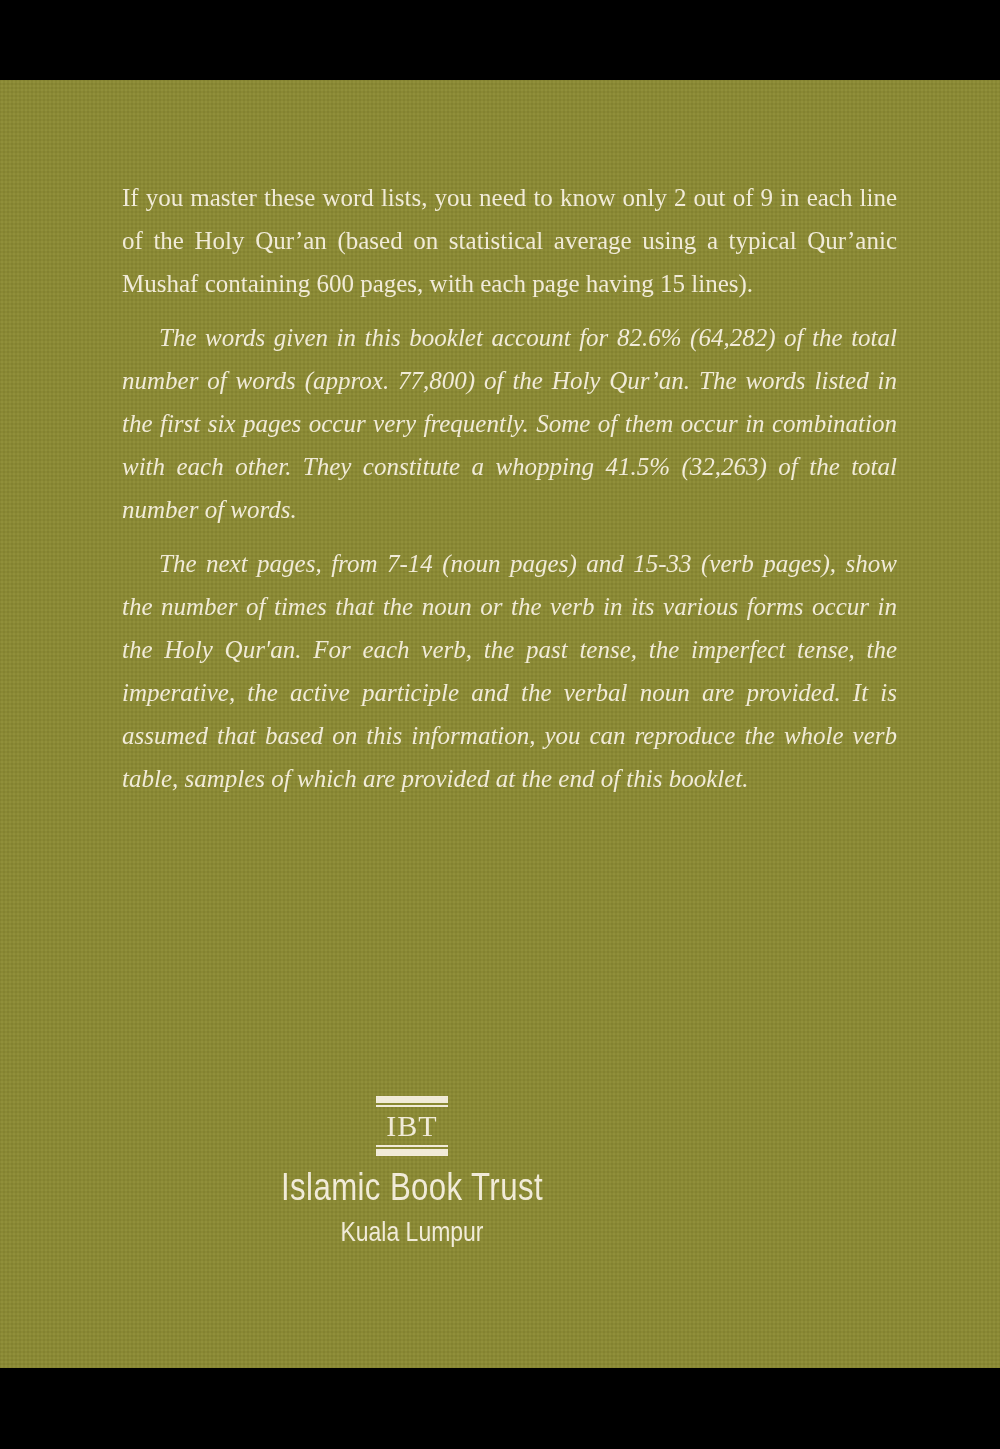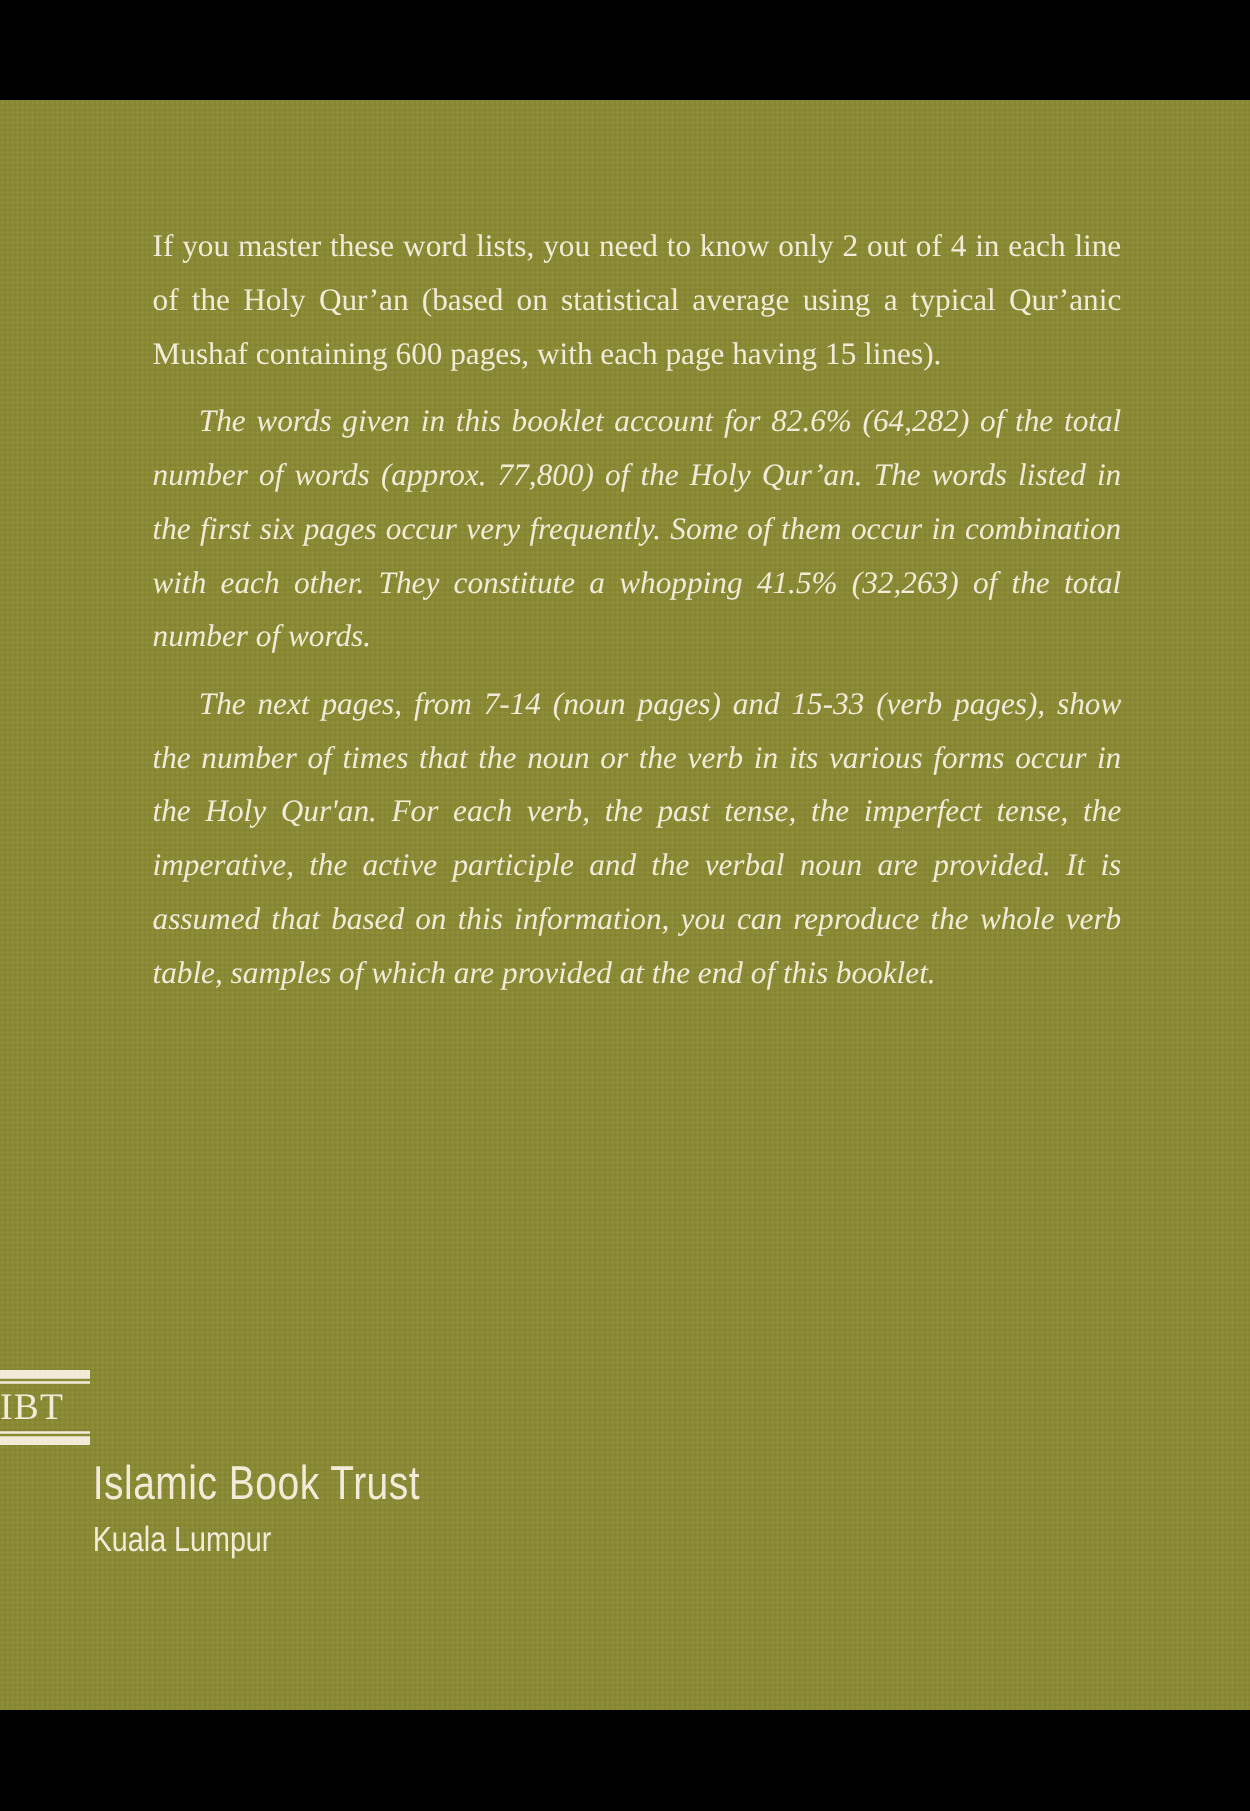--- a/index.html
+++ b/index.html
@@ -29,21 +29,21 @@
     line-height: 43px;
     color: #f1ebd8;
     text-align: justify;
   }
   .body-text p { margin: 0 0 11px 0; }
   .body-text p.indent { text-indent: 37px; font-style: italic; }
   .logo-block {
     position: absolute;
     left: 0; top: 1016px;
     width: 824px;
-    text-align: left;
+    text-align: center;
     color: #f1ebd8;
   }
   .ibt-mark {
     display: inline-block;
     width: 72px;
     margin: 0 auto;
   }
   .ibt-bar {
     height: 7px;
     background: #f1ebd8;
@@ -72,21 +72,21 @@
     line-height: 36px;
     margin-top: 4px;
     transform: scaleX(0.82);
   }
 </style>
 </head>
 <body>
 
 <div class="cover">
   <div class="body-text">
-    <p>If you master these word lists, you need to know only 2 out of 4 in each line of the Holy Qur’an (based on statistical average using a typical Qur’anic Mushaf containing 600 pages, with each page having 15 lines).</p>
+    <p>If you master these word lists, you need to know only 2 out of 9 in each line of the Holy Qur’an (based on statistical average using a typical Qur’anic Mushaf containing 600 pages, with each page having 15 lines).</p>
     <p class="indent">The words given in this booklet account for 82.6% (64,282) of the total number of words (approx. 77,800) of the Holy Qur’an. The words listed in the first six pages occur very frequently. Some of them occur in combination with each other. They constitute a whopping 41.5% (32,263) of the total number of words.</p>
     <p class="indent">The next pages, from 7-14 (noun pages) and 15-33 (verb pages), show the number of times that the noun or the verb in its various forms occur in the Holy Qur'an. For each verb, the past tense, the imperfect tense, the imperative, the active participle and the verbal noun are provided. It is assumed that based on this information, you can reproduce the whole verb table, samples of which are provided at the end of this booklet.</p>
   </div>
 
   <div class="logo-block">
     <div class="ibt-mark">
       <div class="ibt-bar"></div>
       <div class="ibt-letters">IBT</div>
       <div class="ibt-bar bottom"></div>
     </div>

